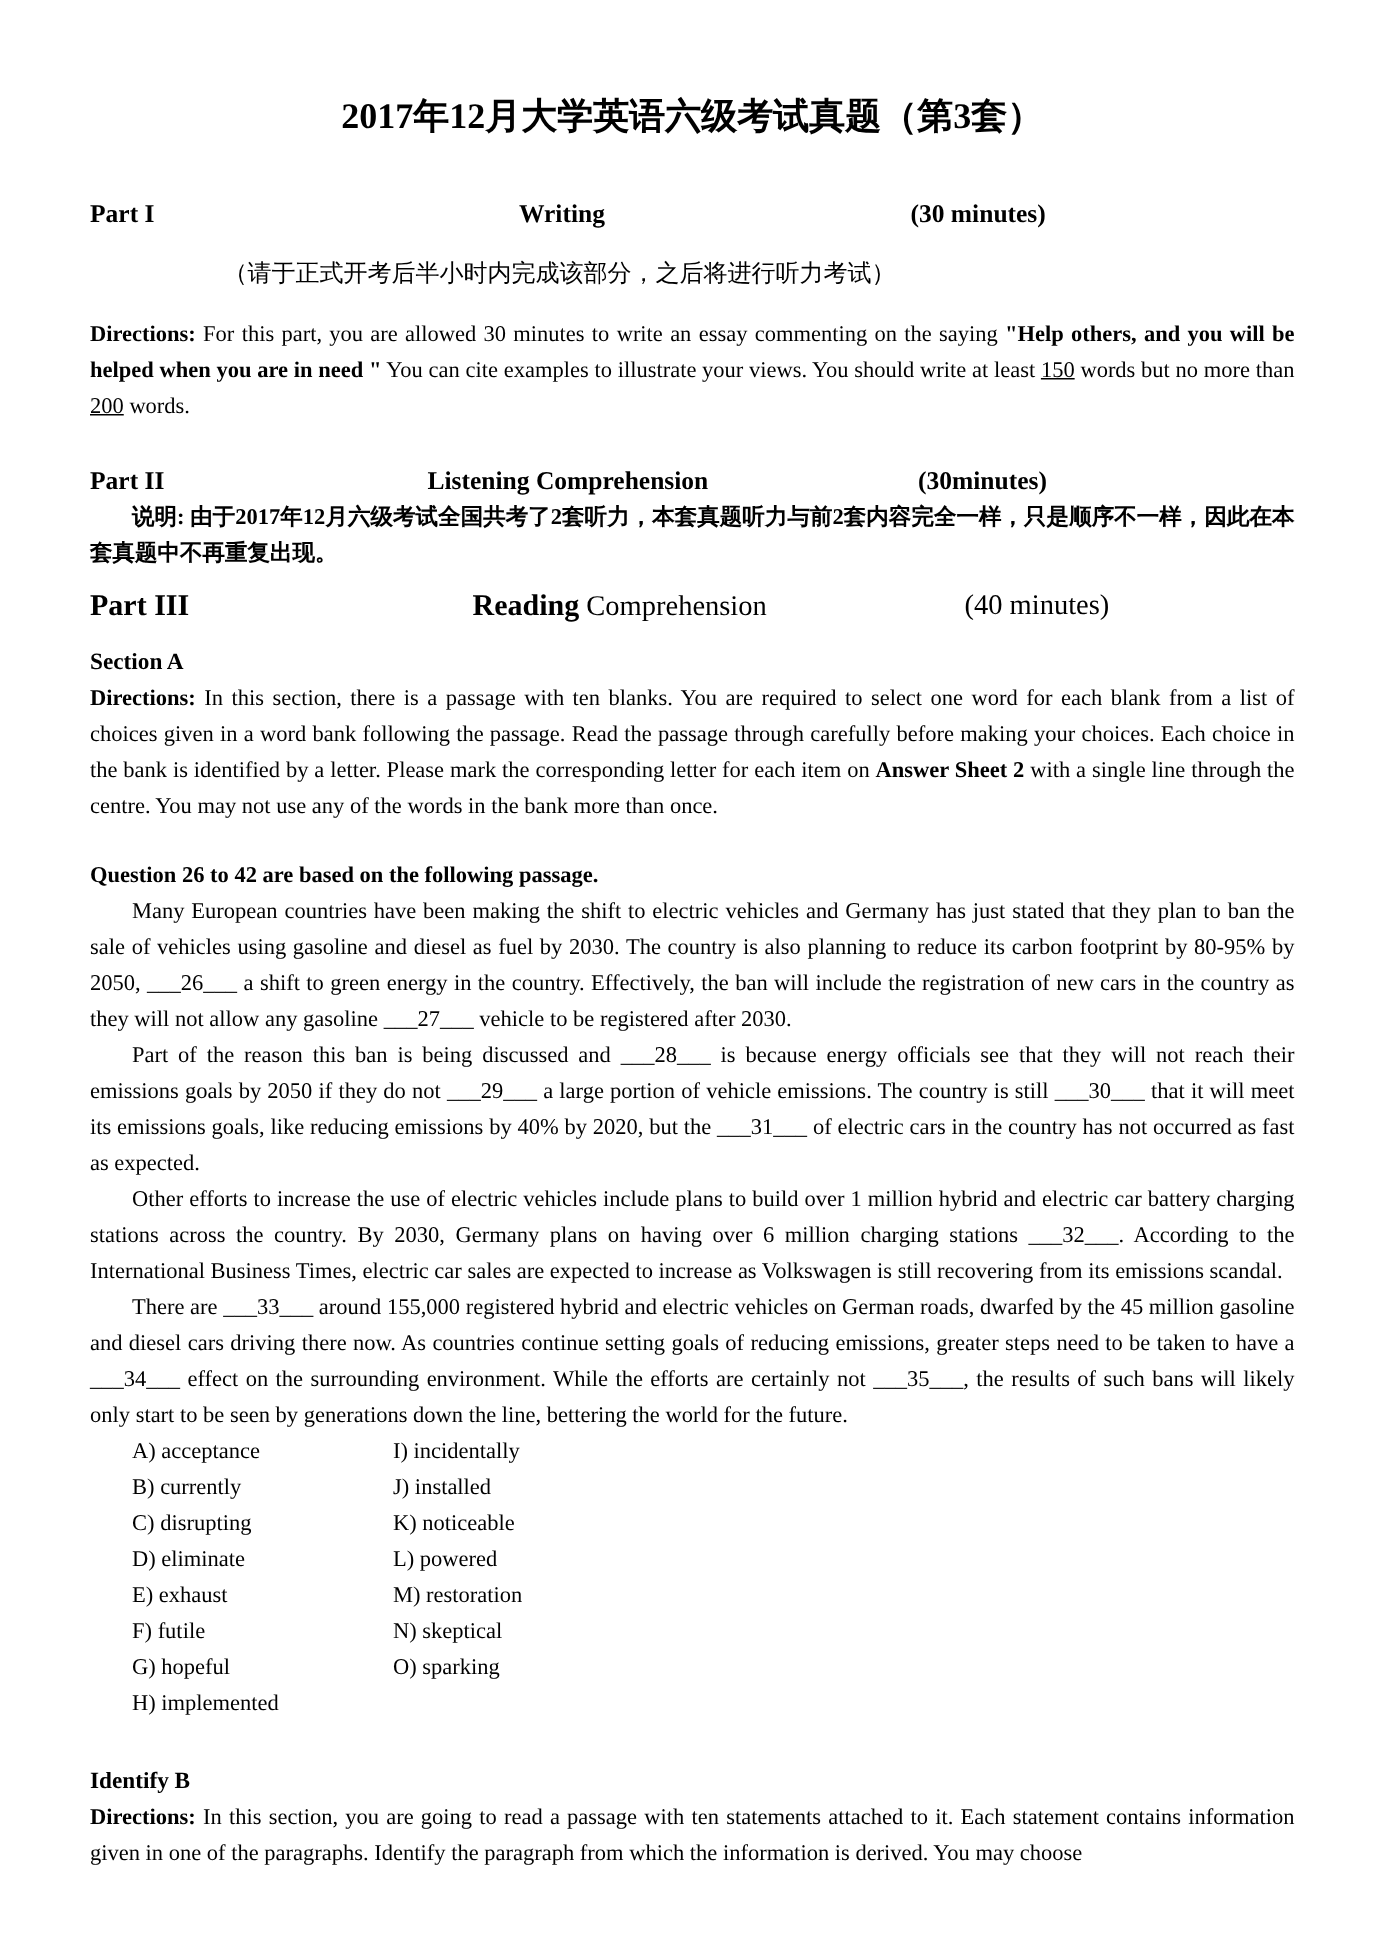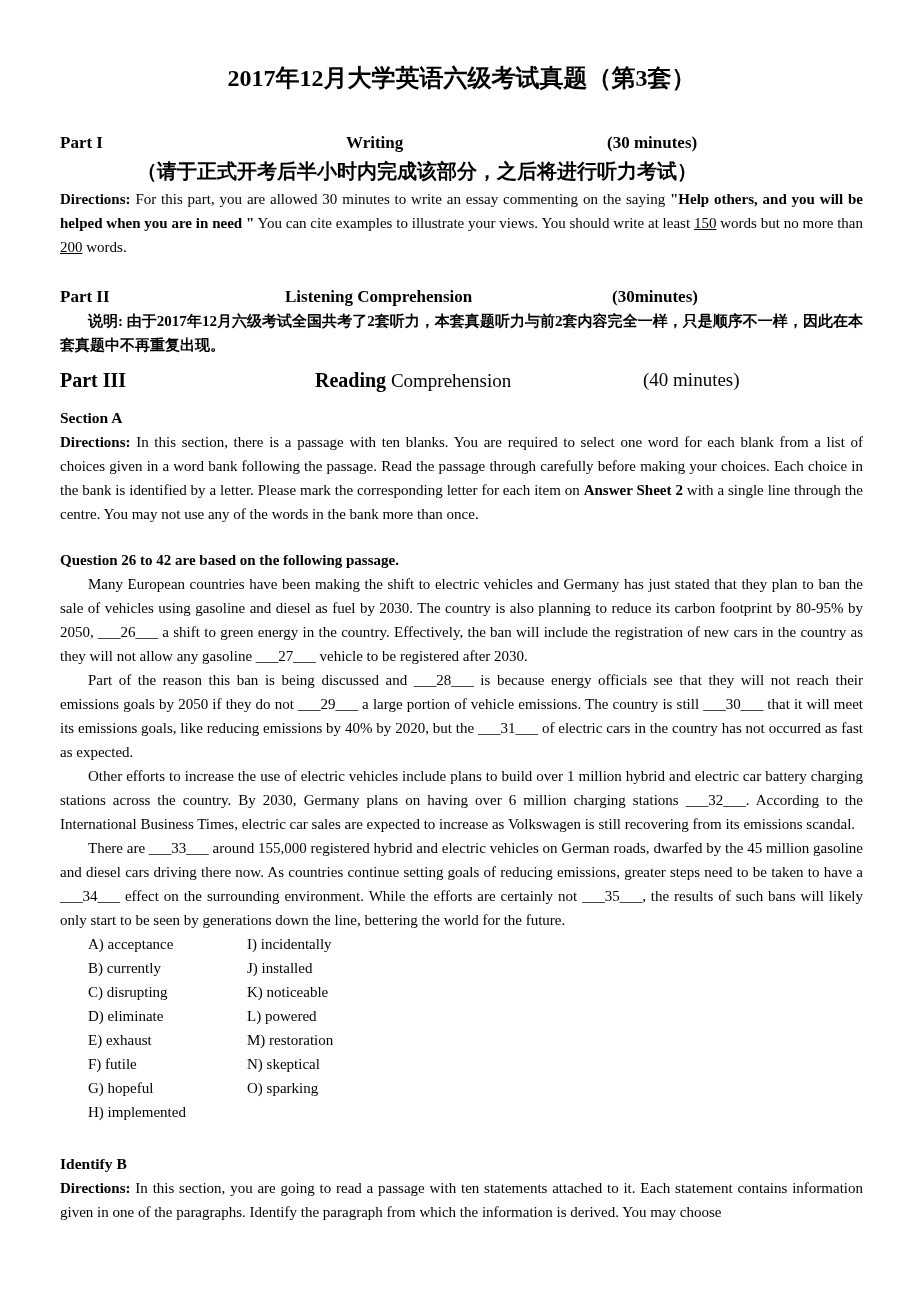--- a/index.html
+++ b/index.html
@@ -25,22 +25,22 @@
     font-size: 17px; font-weight: bold;
     white-space: nowrap;
   }
   .part-row .mid, .part-row .dur { position: absolute; top: 0; }
   .row-p1 { margin-top: 35px; }
   .row-p2 { margin-top: 26px; }
   .row-p3 { margin-top: 9px; font-size: 20px; height: 28px; line-height: 28px; }
   .row-p3 .rest, .row-p3 .dur { font-weight: normal; font-size: 19px; }
 
   .cn-note {
-    margin: 4px; padding-left: 73px;
-    font-size: 20px; font-weight: bold; line-height: 24px;
+    margin: 16px; padding-left: 73px;
+    font-size: 16px; font-weight: normal; line-height: 24px;
   }
   .cn-note2 {
     margin: 0; font-size: 15px; line-height: 24px;
     text-indent: 28px; text-align: justify;
   }
 
   .para {
     margin: 0; font-size: 15px; line-height: 24px;
     text-align: justify;
   }
@@ -54,21 +54,21 @@
   .sec-b { margin-top: 28px; }
 
   .q-note {
     margin: 22px 0 0 0;
     font-size: 15px; font-weight: bold; line-height: 24px;
   }
 
   .passage-p { text-indent: 28px; }
 
   .word-bank { margin: 0; padding-left: 28px; }
-  .wb-row { display: flex; height: 24px; line-height: 24px; font-size: 15px; }
+  .wb-row { display: flex; height: 24px; line-height: 24px; font-size: 15px; gap: 15px; }
   .wb-left { width: 159px; flex: 0 0 159px; }
   .wb-right { flex: 1; }
 
   .b { font-weight: bold; }
   .u { text-decoration: underline; }
 </style>
 </head>
 <body>
 
 <div class="page">

